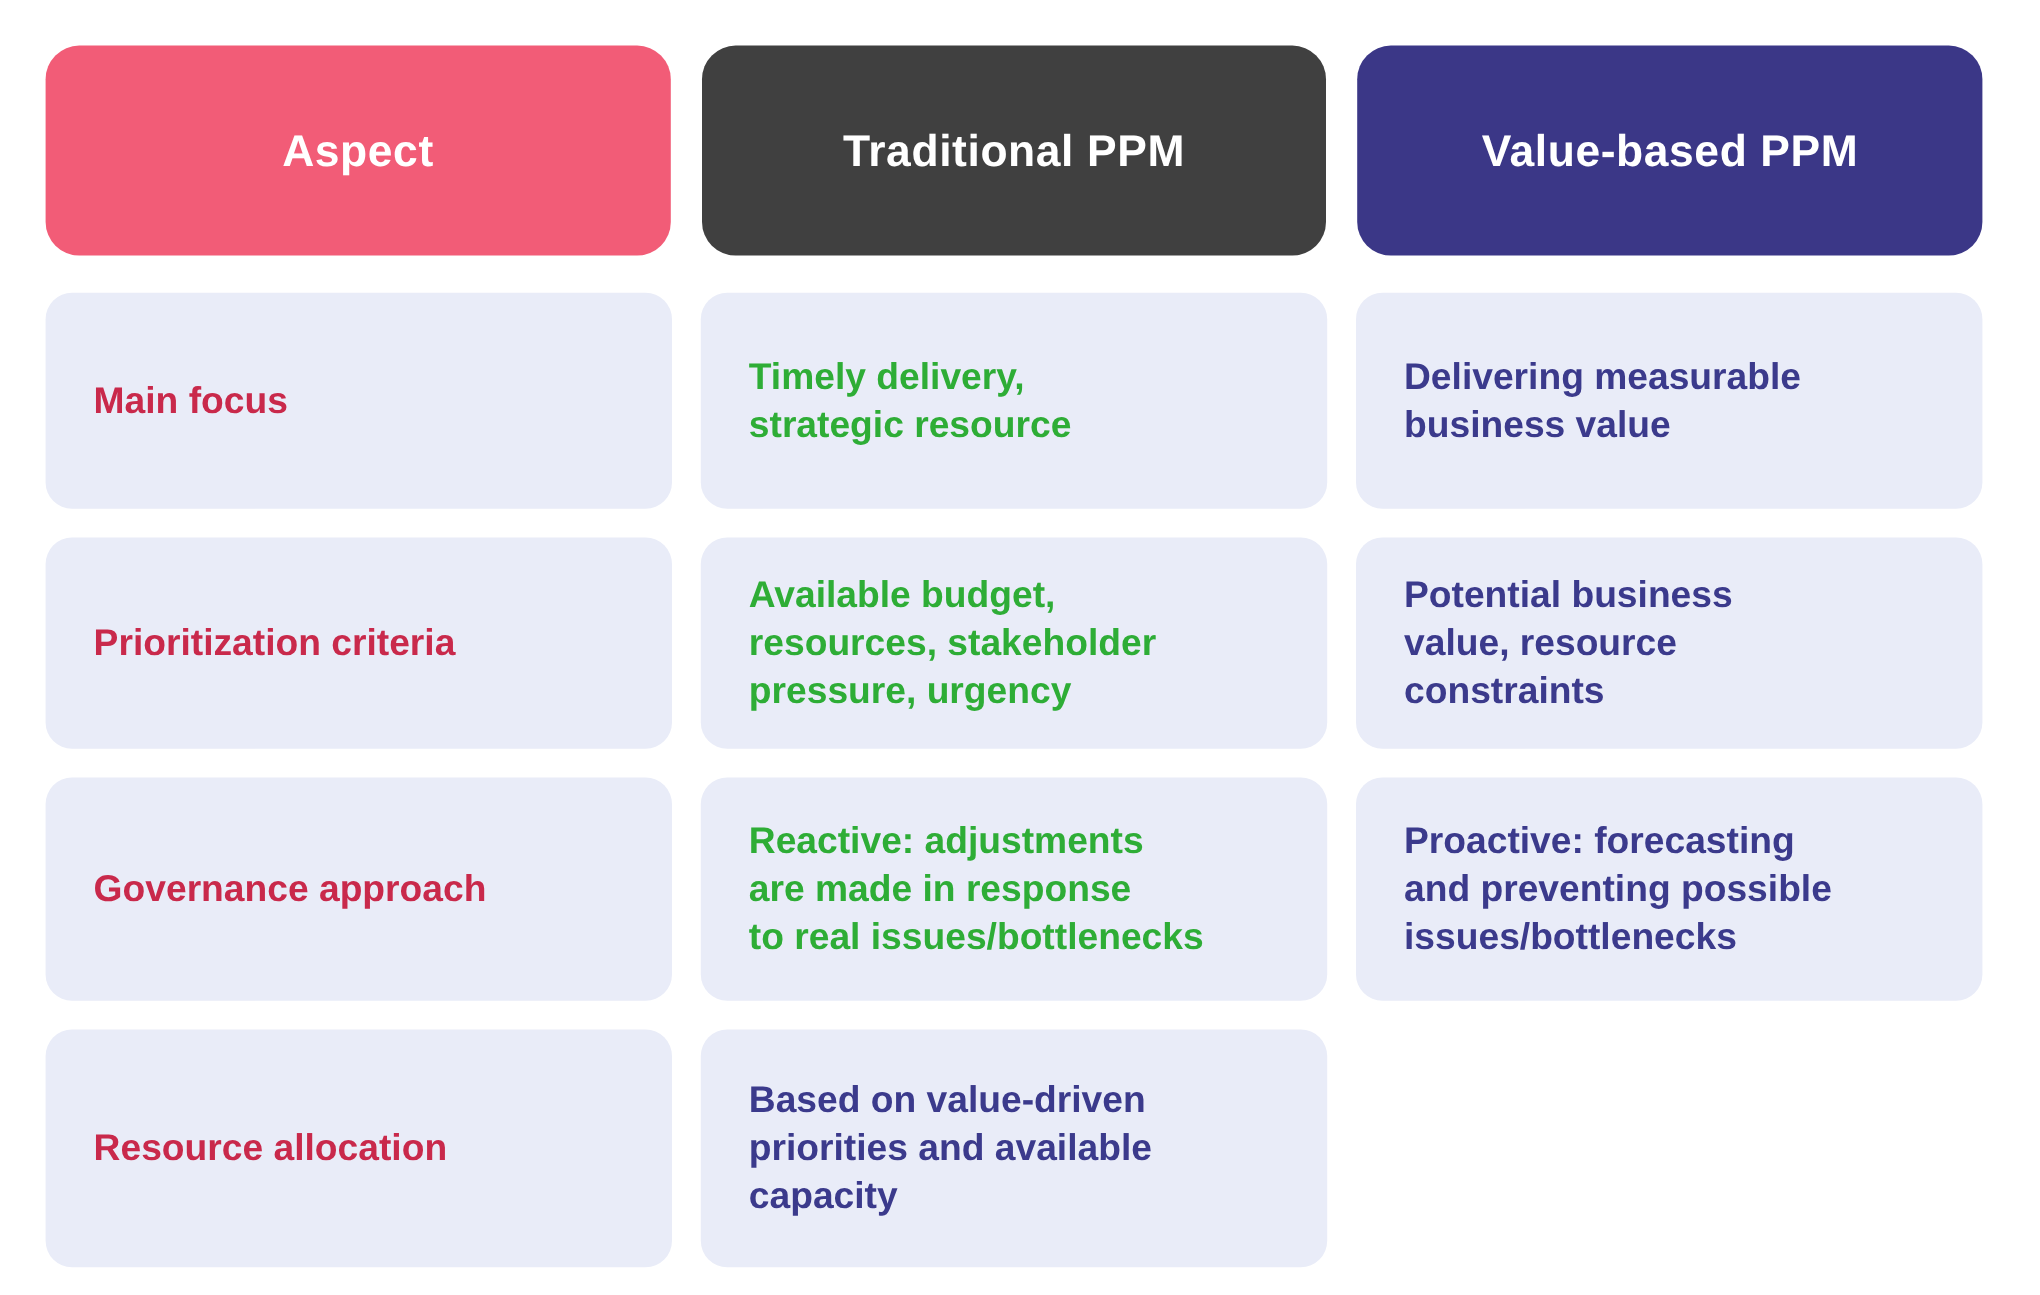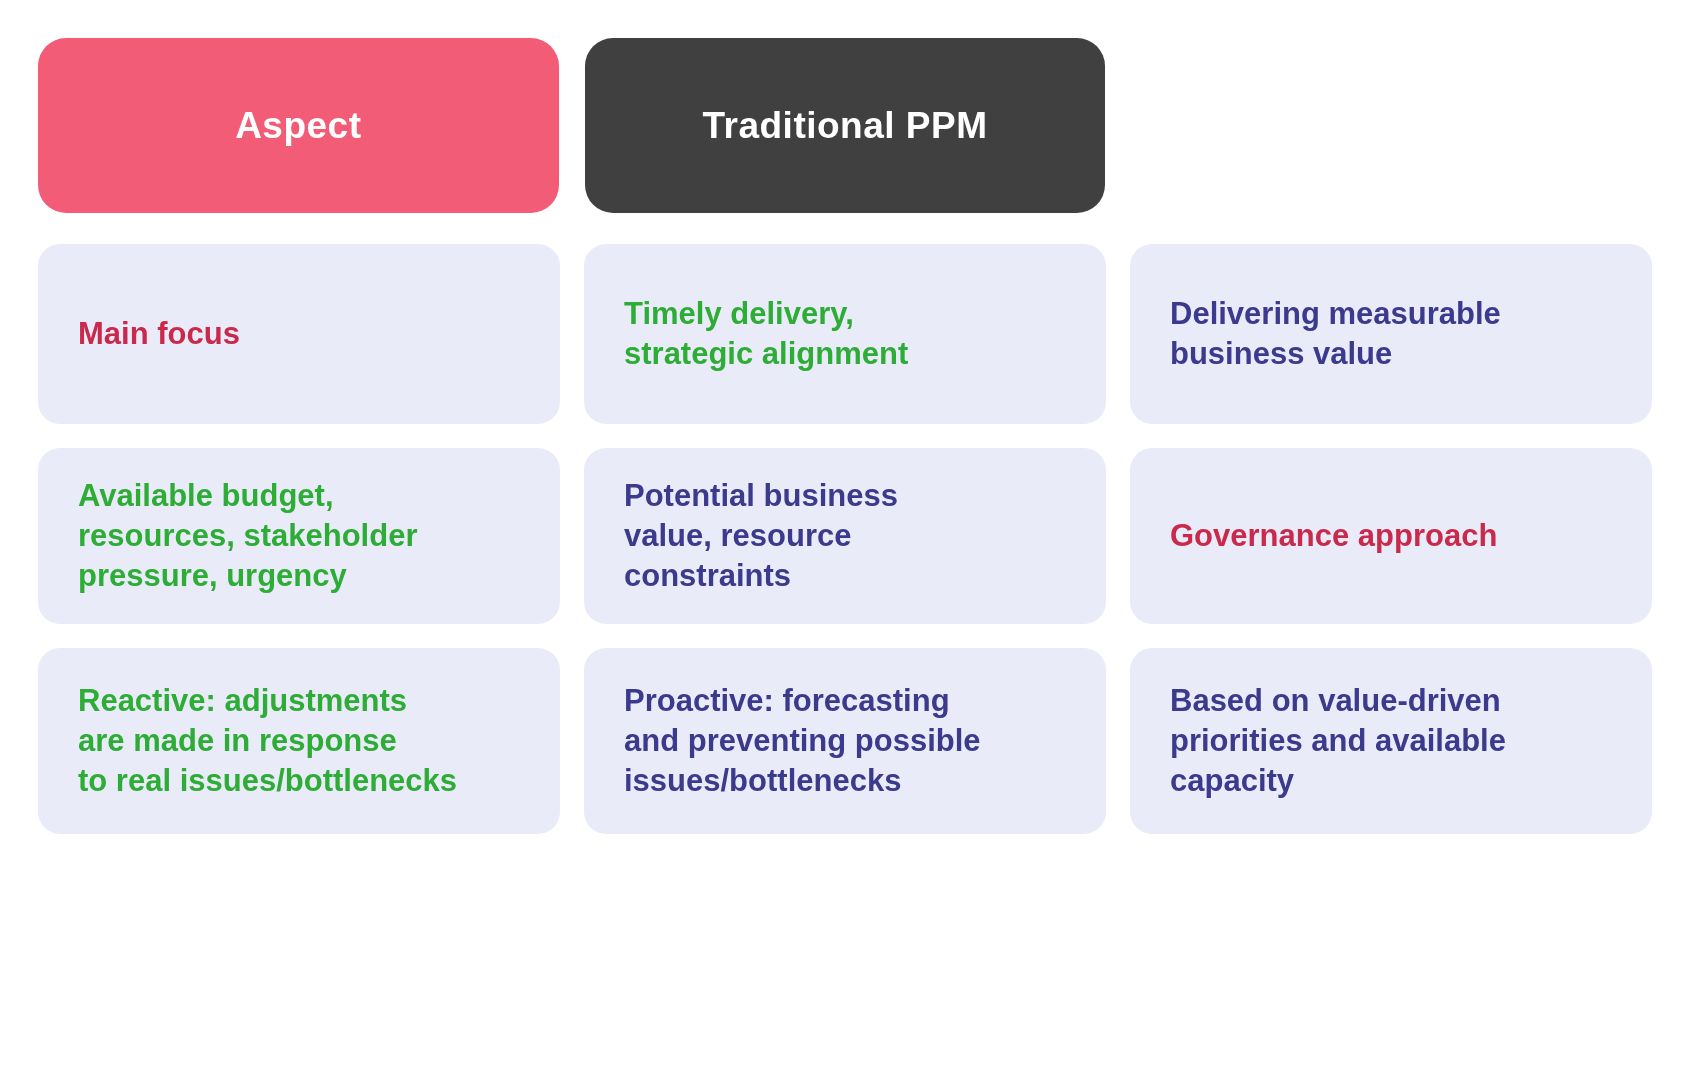--- a/index.html
+++ b/index.html
@@ -63,36 +63,42 @@
 
 <div class="page">
 
   <div class="grid header-grid">
     <div class="hcell pink">
       <span>Aspect</span>
     </div>
     <div class="hcell green">
       <span>Traditional PPM</span>
     </div>
+    <div class="hcell indigo">
+      <span>Value-based PPM</span>
+    </div>
   </div>
 
   <div class="grid body-grid">
 
     <div class="cell aspect">
       <span>Main focus</span>
     </div>
     <div class="cell trad">
       <span>Timely delivery,
-strategic alignment</span>
+strategic resource</span>
     </div>
     <div class="cell value">
       <span>Delivering measurable
 business value</span>
     </div>
 
+    <div class="cell aspect">
+      <span>Prioritization criteria</span>
+    </div>
     <div class="cell trad">
       <span>Available budget,
 resources, stakeholder
 pressure, urgency</span>
     </div>
     <div class="cell value">
       <span>Potential business
 value, resource
 constraints</span>
     </div>
@@ -104,20 +110,23 @@
       <span>Reactive: adjustments
 are made in response
 to real issues/bottlenecks</span>
     </div>
     <div class="cell value">
       <span>Proactive: forecasting
 and preventing possible
 issues/bottlenecks</span>
     </div>
 
+    <div class="cell aspect">
+      <span>Resource allocation</span>
+    </div>
     <div class="cell value">
       <span>Based on value-driven
 priorities and available
 capacity</span>
     </div>
 
   </div>
 </div>
 
 </body></html>

